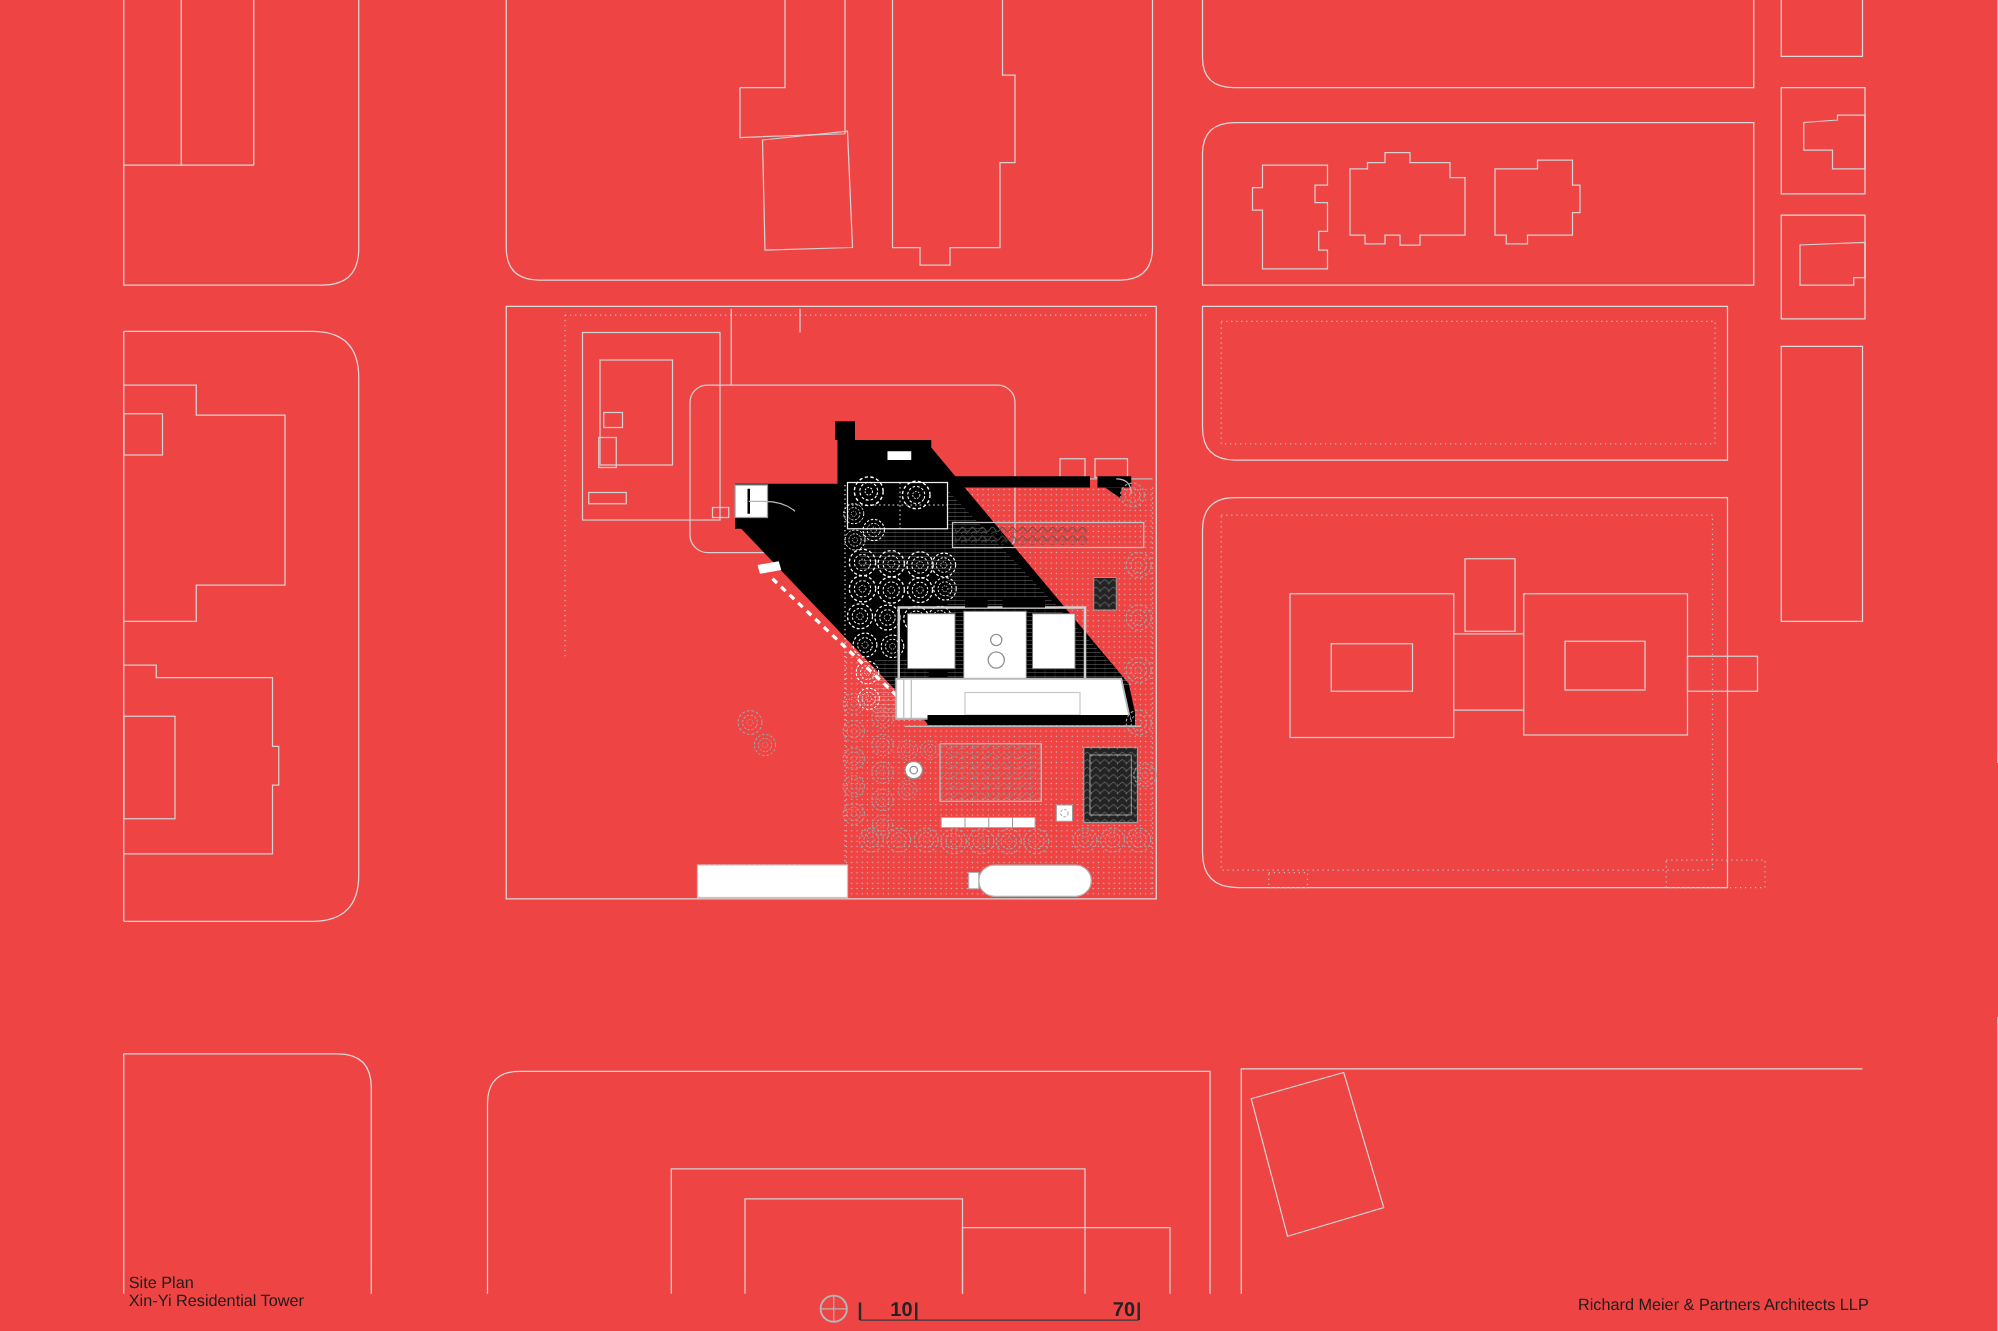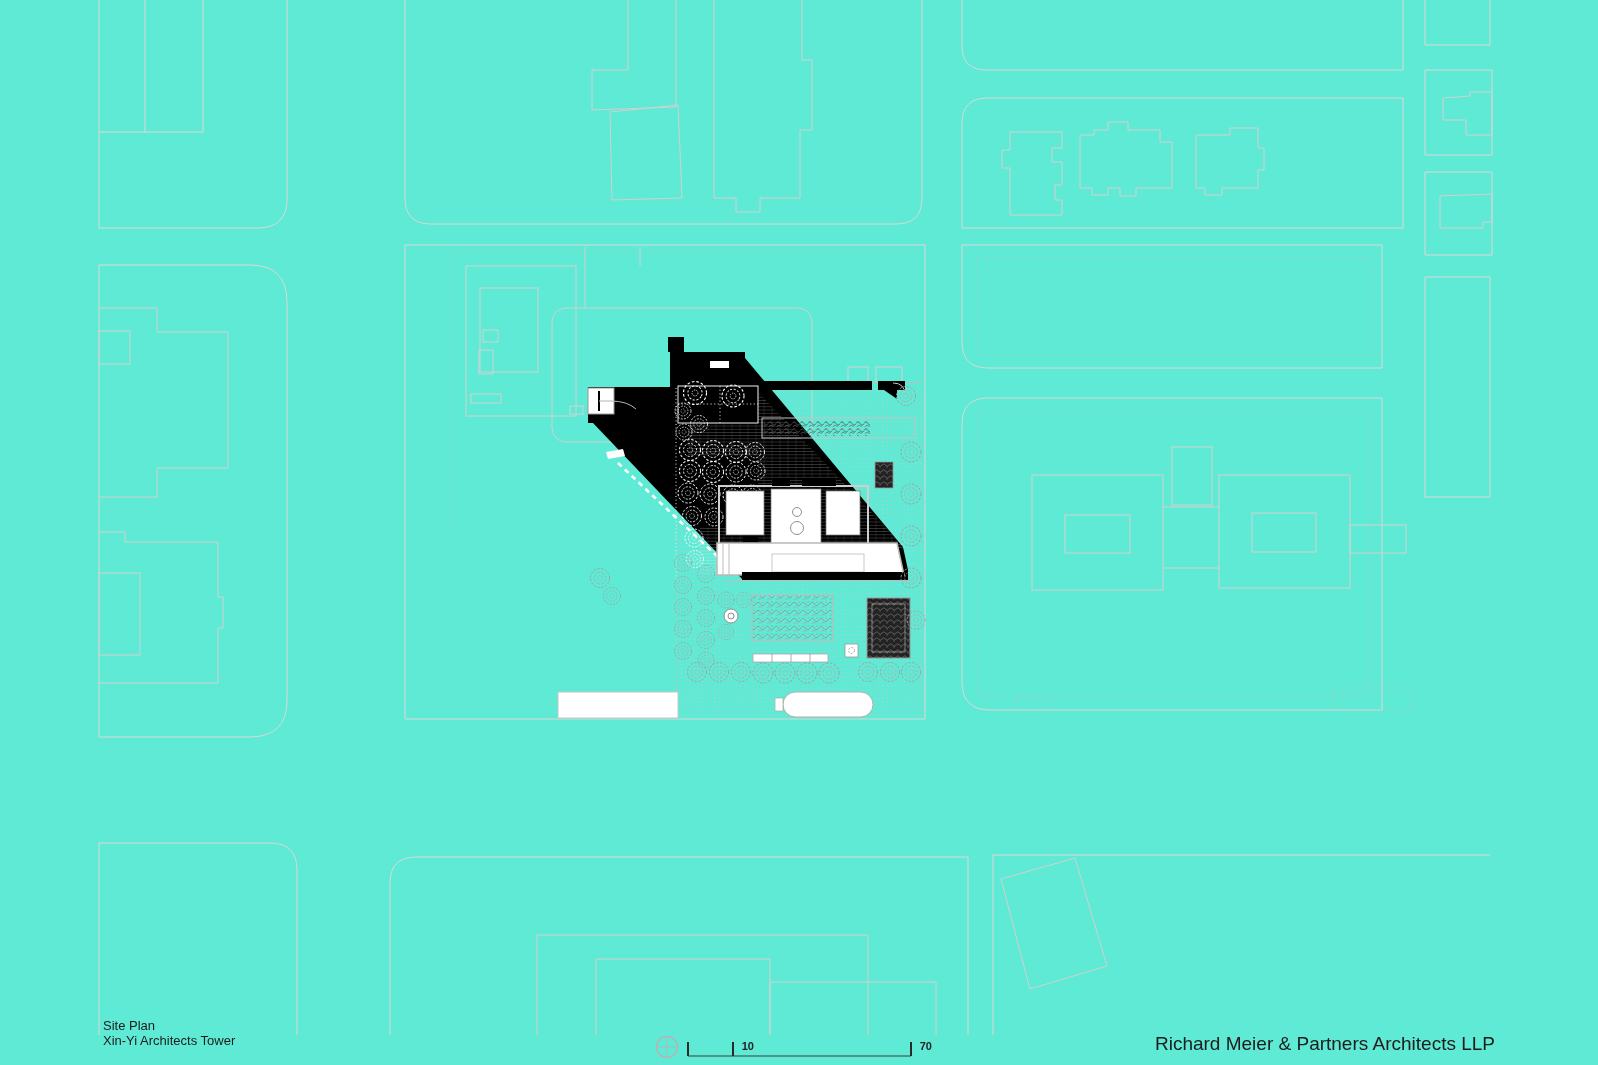--- a/index.html
+++ b/index.html
@@ -1,23 +1,23 @@
 <!DOCTYPE html>
 <html><head>
 <meta charset="utf-8">
 <style>
   html,body{margin:0;padding:0;background:#fff;}
-  #canvas{position:relative;width:1598px;height:1065px;background:#5eead4;overflow:hidden;
+  #canvas{position:relative;width:1598px;height:1065px;background:#ef4444;overflow:hidden;
           font-family:"Liberation Sans","DejaVu Sans",sans-serif;}
   #plan-svg{position:absolute;left:0;top:0;}
   .txt{position:absolute;color:#1c1c1c;font-size:13px;line-height:14.5px;white-space:pre;}
   #title-block{left:103px;top:1019px;}
-  #firm-name{left:1095px;top:1037px;width:400px;text-align:right;font-size:19px;}
-  .scale-num{position:absolute;top:1040px;font-size:11px;font-weight:700;color:#222;
-             width:40px;text-align:right;margin-left:24px;}
+  #firm-name{left:1095px;top:1037px;width:400px;text-align:right;font-size:13px;}
+  .scale-num{position:absolute;top:1040px;font-size:16px;font-weight:700;color:#222;
+             width:40px;text-align:right;}
   #scale-10{left:690px;}
   #scale-50{left:868px;}
   .blk{fill:none;stroke:#d9d9d9;stroke-width:1;}
   .bld{fill:none;stroke:#d1d1d1;stroke-width:1;}
   .dot{fill:none;stroke:#bdbdbd;stroke-width:1;stroke-dasharray:1,3;}
   .dotw{fill:none;stroke:#e8e8e8;stroke-width:1;stroke-dasharray:1,2.6;}
   .ink{fill:#000;stroke:none;}
   .frame{fill:none;stroke:#cfcfcf;stroke-width:2;}
   .thin{fill:none;stroke:#8a8a8a;stroke-width:.7;}
   .lt{fill:none;stroke:#bdbdbd;stroke-width:1;}
@@ -254,20 +254,20 @@
   <g>
     <g>
       <circle cx="667" cy="1047" r="10.5" fill="none" stroke="#b5b5b5" stroke-width="1.5"></circle>
       <path d="M667,1036.5 V1057.5 M656.5,1047 H677.5" stroke="#b5b5b5" stroke-width="1" fill="none"></path>
     </g>
     <path d="M688,1056 H911" stroke="#3a3a3a" stroke-width="1" fill="none"></path>
     <path d="M688,1042 V1056 M733,1042 V1056 M911,1042 V1056" stroke="#2a2a2a" stroke-width="2" fill="none"></path>
   </g>
 </svg>
 
-<div id="title-block" class="txt"><span>Site Plan</span><br><span>Xin-Yi Architects Tower</span></div>
+<div id="title-block" class="txt"><span>Site Plan</span><br><span>Xin-Yi Residential Tower</span></div>
 
 <div id="firm-name" class="txt">Richard Meier &amp; Partners Architects LLP</div>
 
 <span id="scale-10" class="scale-num">10</span>
 <span id="scale-50" class="scale-num">70</span>
 
 </div>
 
 </body></html>

